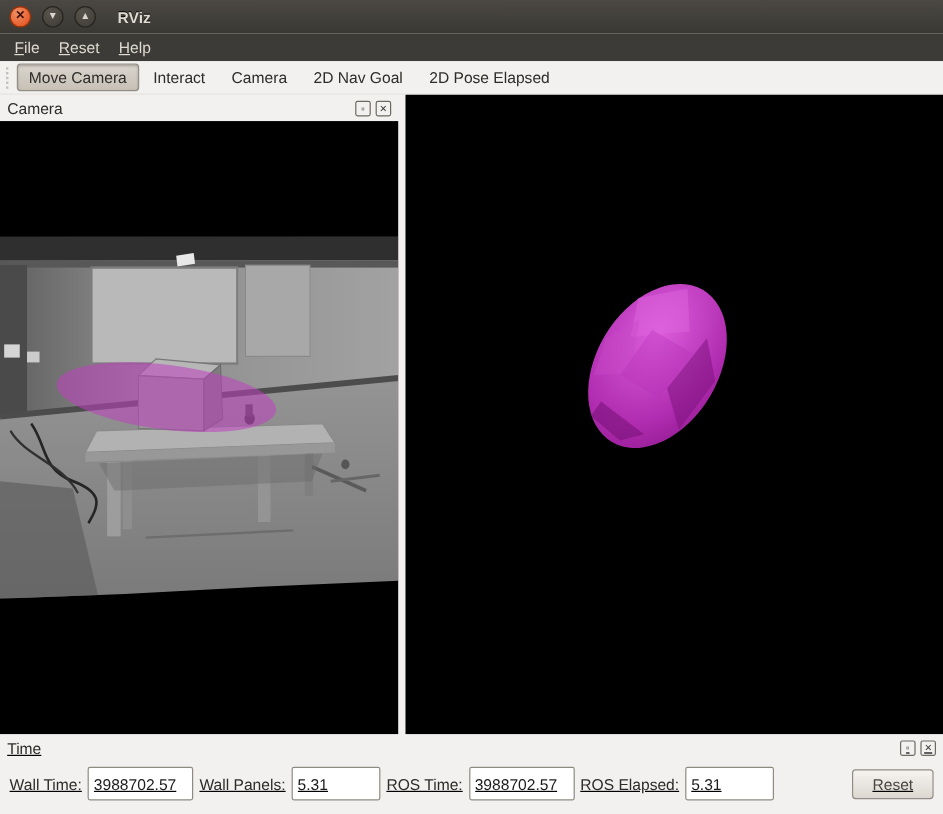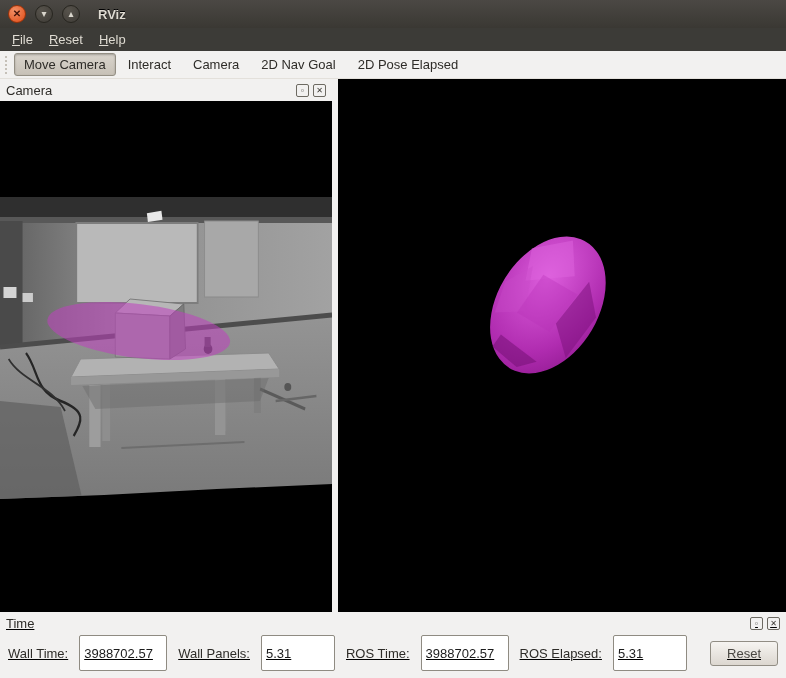--- a/index.html
+++ b/index.html
@@ -44,23 +44,23 @@
   .panel-icon { width:13px; height:13px; border:1px solid #6d6a62; border-radius:2px;
                 font-size:8px; line-height:11px; text-align:center; color:#3a3833;
                 background:#f2f1f0; cursor:pointer; }
   .camera-view { flex:1; background:#000; min-height:0; }
   .camera-view svg, .render-view svg { display:block; width:100%; height:100%; }
   .splitter { width:6px; flex:none; background:#f2f1f0; cursor:col-resize; }
   .render-view { flex:1; background:#000; min-width:0; }
 
   
   .time-panel { flex:none; height:66px; display:flex; flex-direction:column; background:#f2f1f0;text-decoration:underline; }
-  .time-row { flex:1; display:flex; align-items:center; padding:0 8px 6px 8px; gap:11px; }
+  .time-row { flex:1; display:flex; align-items:center; padding:0 8px 6px 8px; gap:5px; }
   .time-row label { font-size:13px; color:#2e2c28; white-space:nowrap; }
-  .time-row input { height:36px; border:1px solid #8f8b82; border-radius:2px;
+  .time-row input { height:28px; border:1px solid #8f8b82; border-radius:2px;
                     padding:0 4px; font-size:13px; font-family:inherit; color:#1c1c1c;
                     background:#fff; }
   .in-wide { width:88px; }
   .in-narrow { width:74px; }
   .reset-btn { margin-left:auto; padding:4px 16px; font-size:13px; font-family:inherit;
                color:#4a4742; background:linear-gradient(#f6f4f1,#dcd7d0);
                border:1px solid #918d84; border-radius:3px; cursor:pointer; }
 </style>
 </head>
 <body>

